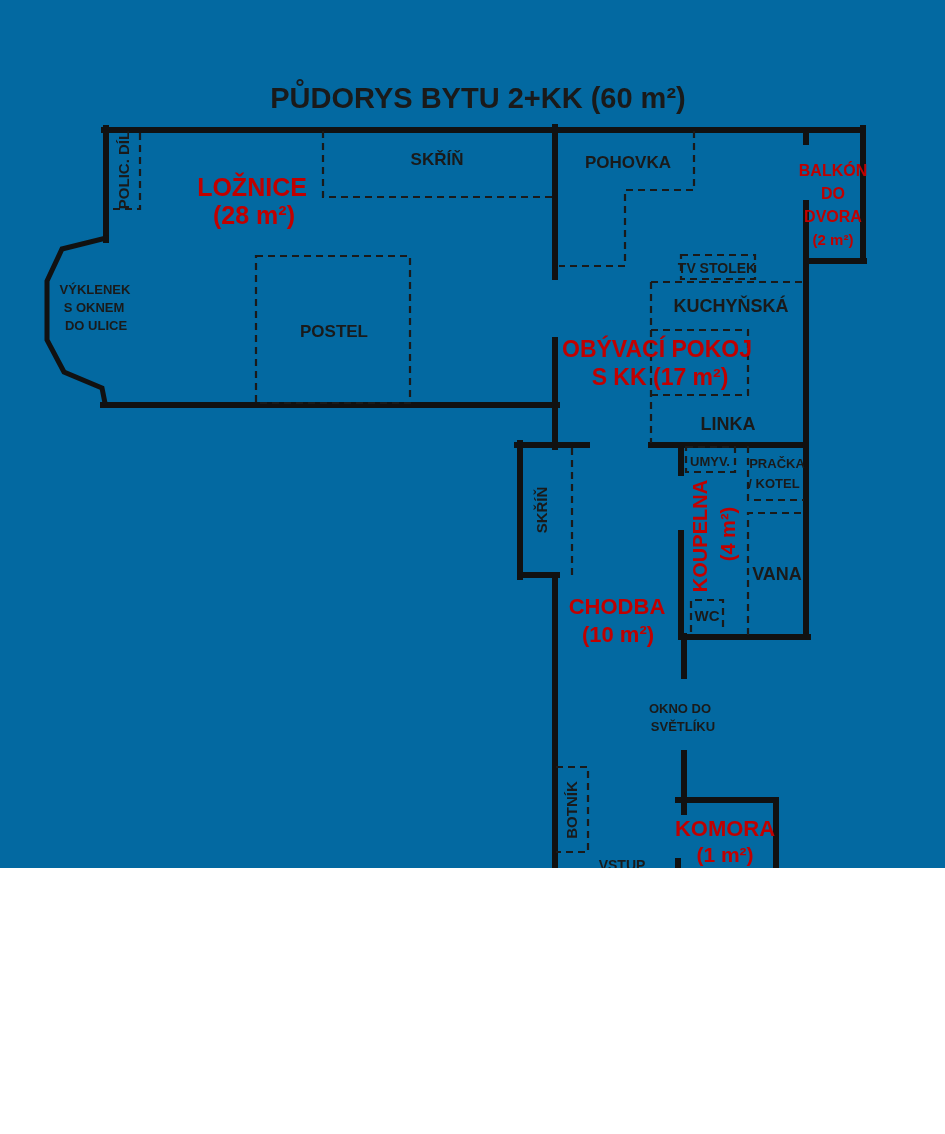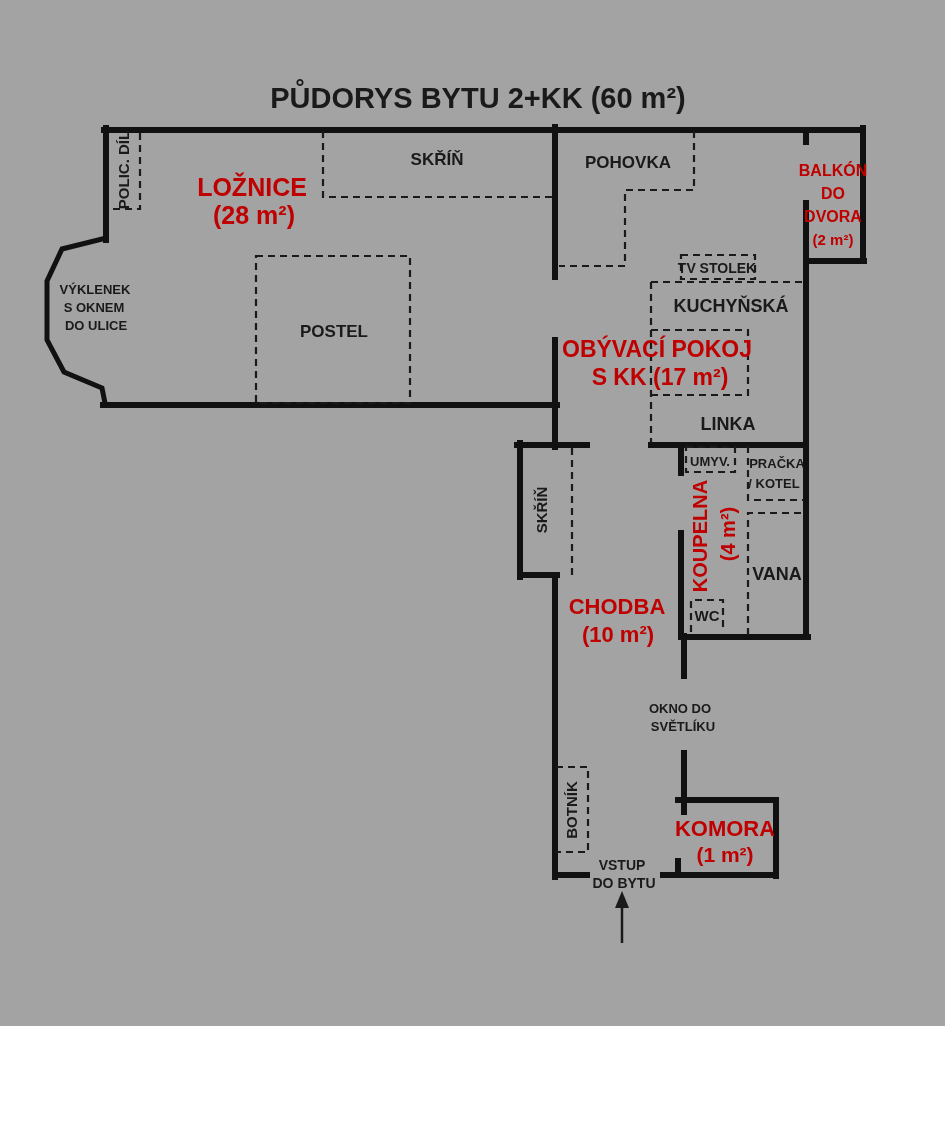--- a/index.html
+++ b/index.html
@@ -1,16 +1,16 @@
 <!DOCTYPE html>
 <html><head>
 <meta charset="utf-8">
 <style>
   html,body{margin:0;padding:0;background:#ffffff;}
-  .stage{position:relative;width:945px;height:1026px;background:#a3a3a3;overflow:hidden;
+  .stage{position:relative;width:945px;height:868px;background:#0369a1;overflow:hidden;
          font-family:"Liberation Sans",sans-serif;}
   svg{position:absolute;top:0;left:0;}
   text{font-family:"Liberation Sans",sans-serif;font-weight:bold;}
   .wall{stroke:#111111;stroke-width:6;fill:none;stroke-linecap:square;}
   .wall-thin{stroke:#111111;stroke-width:5;fill:none;stroke-linecap:square;stroke-linejoin:miter;}
   .dash{stroke:#1a1a1a;stroke-width:2.2;fill:none;stroke-dasharray:7 5;}
   .blk{fill:#1a1a1a;}
   .red{fill:#c00000;}
   .arrow{stroke:#1a1a1a;stroke-width:2.5;fill:none;}
 </style>

